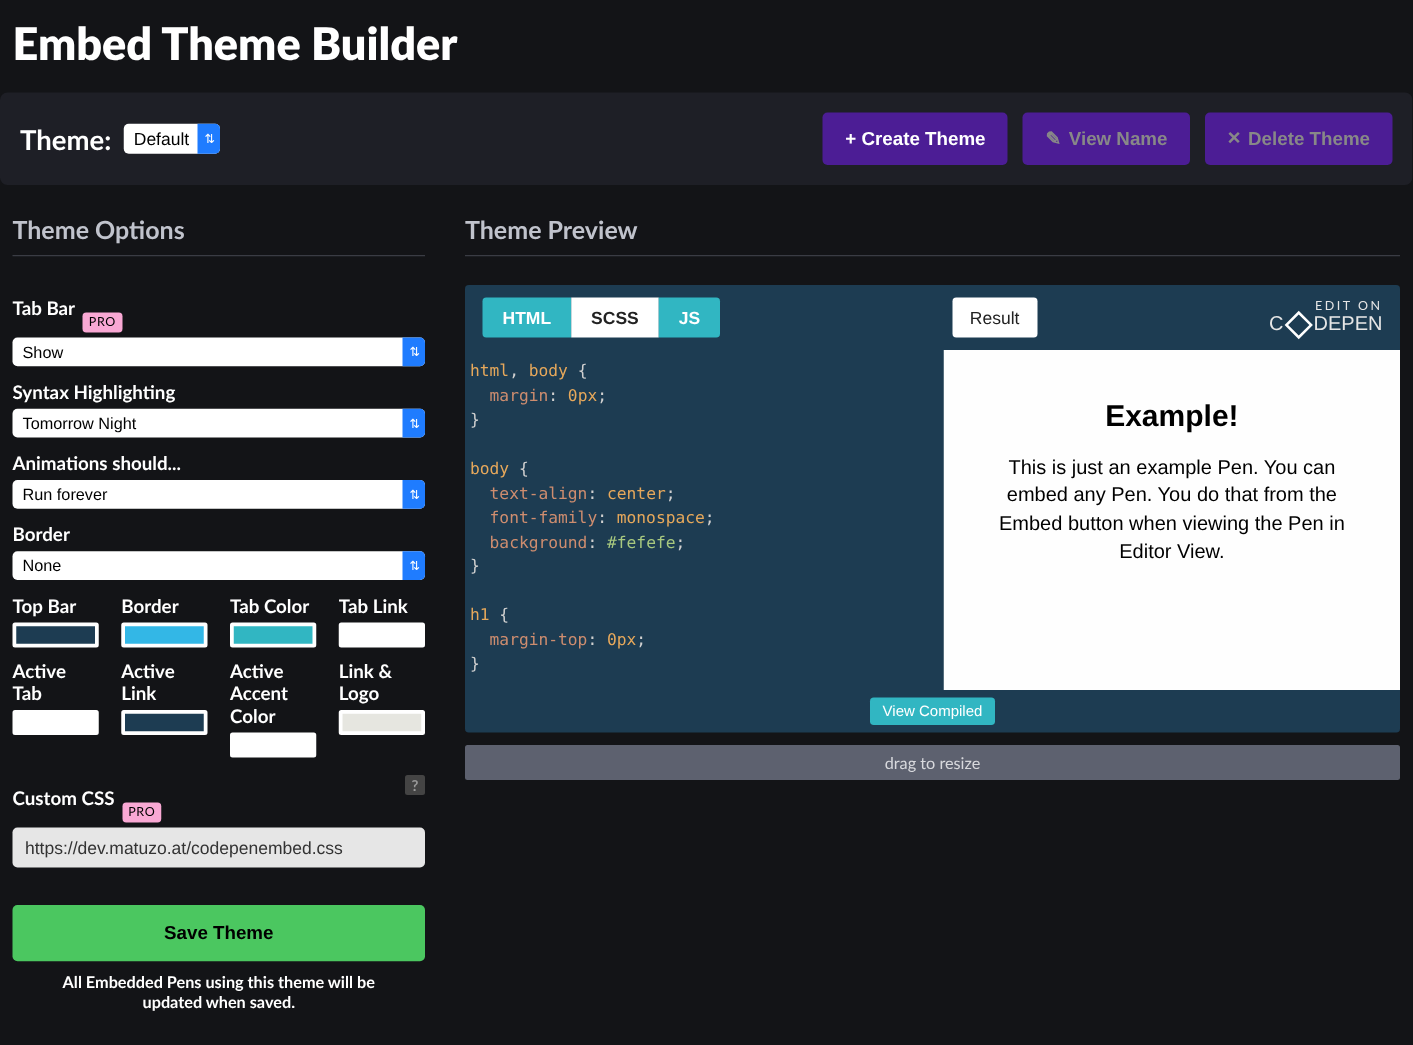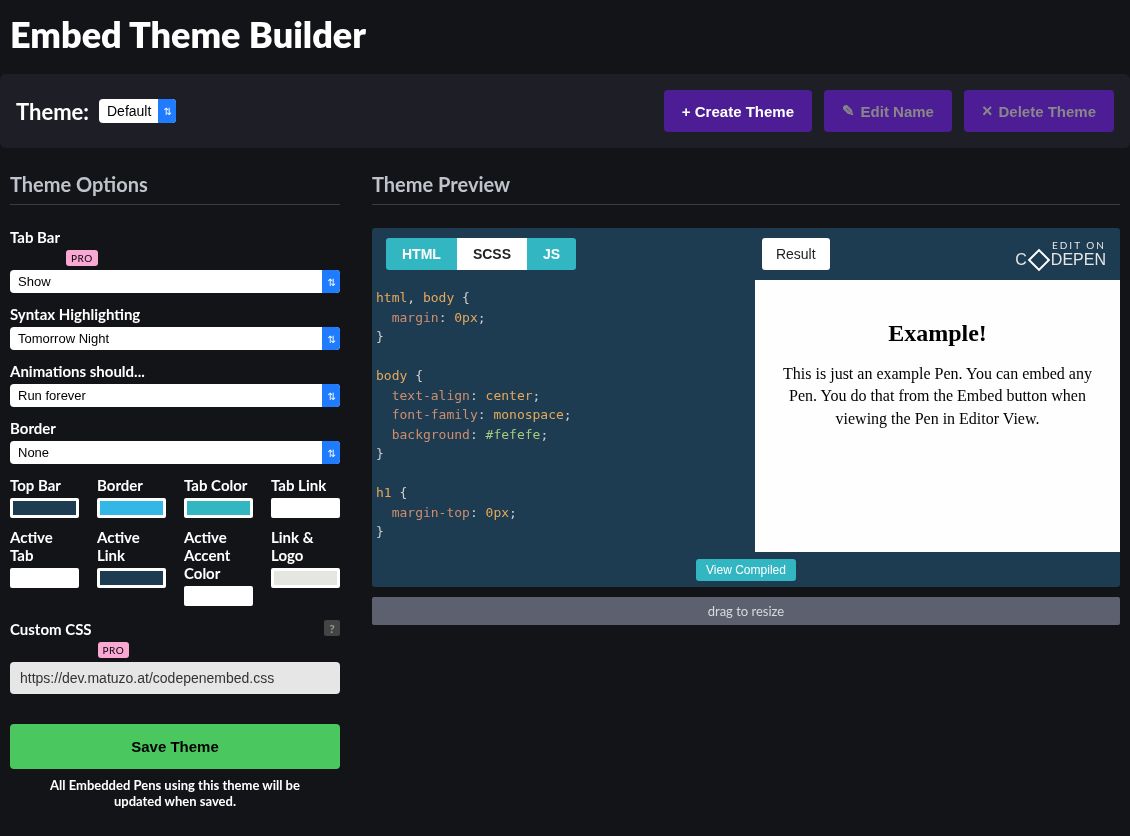--- a/index.html
+++ b/index.html
@@ -78,21 +78,21 @@
 .section-title {
   font-size: 20px;
   font-weight: 700;
   color: #c0c3cc;
   border-bottom: 1px solid #3a3c44;
   padding-bottom: 8px;
   margin-bottom: 23px;
 }
 
 .field { margin-bottom: 12px; }
-.field-label { font-size: 15px; font-weight: 700; margin-bottom: 4px; display: flex; gap: 6px; }
+.field-label { font-size: 15px; font-weight: 700; margin-bottom: 4px; display: flex; align-items: center; gap: 6px; }
 .pro-badge {
   background: #f9a8d4;
   color: #000;
   font-size: 10px;
   font-weight: 400;
   padding: 2px 5px;
   border-radius: 3px;
   letter-spacing: 0.5px;
   margin-top: 22px;
 }
@@ -231,21 +231,21 @@
   font-family: "Menlo", "Consolas", monospace;
   font-size: 13px;
   padding: 8px 4px;
   line-height: 1.5;
   white-space: pre;
 }
 .result-pane {
   width: 365px;
   background: #fefefe;
   color: #000;
-  font-family: Liberation Serif, serif;
+  font-family: Liberation Sans, sans-serif;
   text-align: center;
   padding: 40px 28px;
 }
 .result-pane h1 { font-size: 24px; font-weight: 700; margin-bottom: 16px; }
 .result-pane p { font-size: 16px; line-height: 1.4; }
 
 .tok-sel { color: #e6a85b; }
 .tok-prop { color: #ce8d6f; }
 .tok-punct { color: #d0d0d0; }
 .tok-val { color: #e6a85b; }
@@ -283,21 +283,21 @@
     <span class="sel-wrap">
       <select class="theme-select">
         <option>Default</option>
       </select>
     </span>
   </div>
   <div class="theme-actions">
     <button class="btn">+ Create Theme</button>
     <button class="btn muted">
       <span class="icon-pencil"></span>
-      <span>Edit Name</span>
+      <span>View Name</span>
     </button>
     <button class="btn muted">
       <span class="icon-x"></span>
       <span>Delete Theme</span>
     </button>
   </div>
 </div>
 
 <div class="columns">
 

